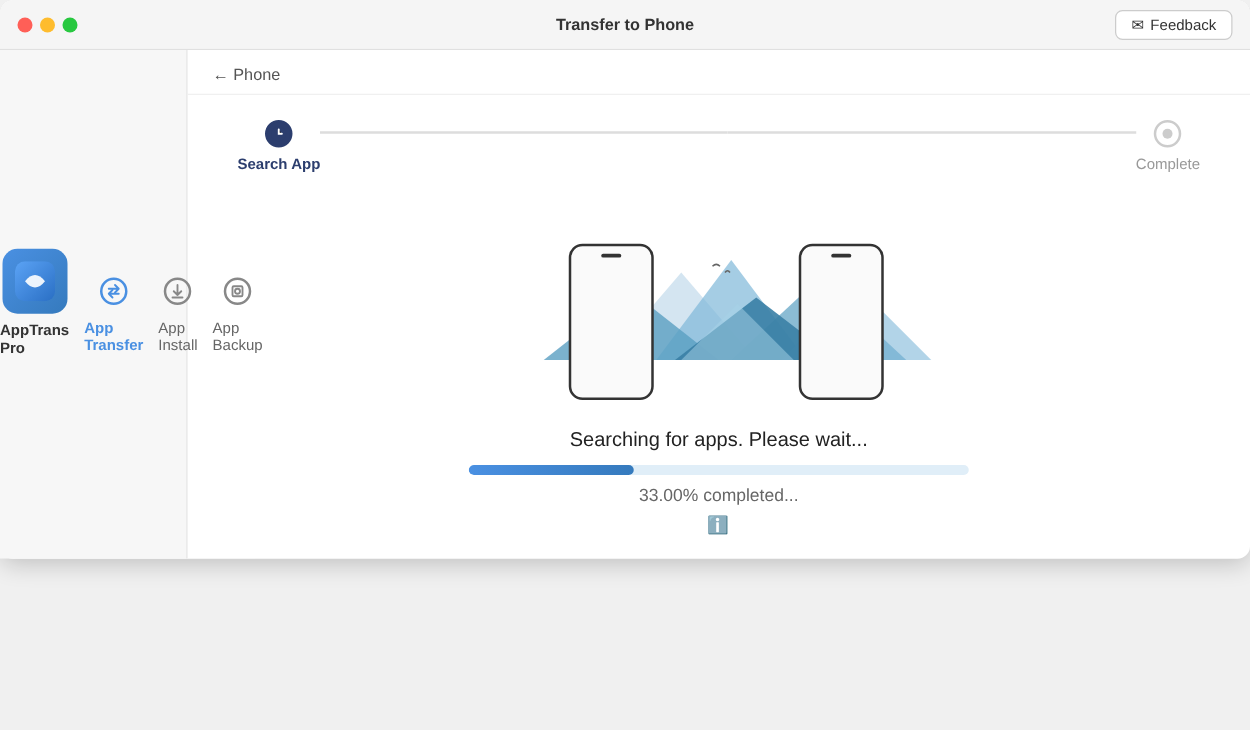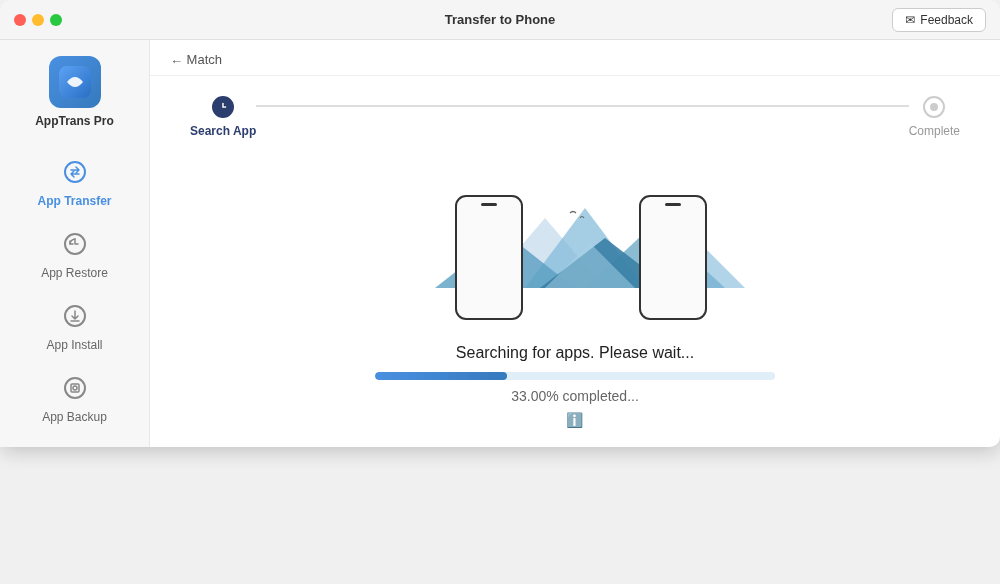--- a/index.html
+++ b/index.html
@@ -66,24 +66,24 @@
     .main {
       display: flex;
       flex: 1;
       overflow: hidden;
     }
     .sidebar {
       width: 150px;
       background: #f7f7f7;
       border-right: 1px solid #e8e8e8;
       display: flex;
-      flex-direction: column;
+      flex-direction: row;
       align-items: center;
       padding-top: 16px;
-      gap: 0;
+      gap: 12px;
     }
     .app-logo {
       display: flex;
       flex-direction: column;
       align-items: center;
       margin-bottom: 20px;
     }
     .app-icon {
       width: 52px;
       height: 52px;
@@ -281,31 +281,20 @@
         <span class="sidebar-icon">
           <svg width="24" height="24" viewBox="0 0 24 24" fill="none">
             <circle cx="12" cy="12" r="10" stroke="#4a90e2" stroke-width="2" fill="none"></circle>
             <path d="M8 10 L16 10 M13 7 L16 10 L13 13" stroke="#4a90e2" stroke-width="1.5" stroke-linecap="round" stroke-linejoin="round"></path>
             <path d="M16 14 L8 14 M11 11 L8 14 L11 17" stroke="#4a90e2" stroke-width="1.5" stroke-linecap="round" stroke-linejoin="round"></path>
           </svg>
         </span>
         <span class="sidebar-label active">App Transfer</span>
       </div>
 
-      <div class="sidebar-item">
-        <span class="sidebar-icon">
-          <svg width="24" height="24" viewBox="0 0 24 24" fill="none">
-            <circle cx="12" cy="12" r="10" stroke="#888" stroke-width="2" fill="none"></circle>
-            <path d="M12 7 L12 12 L15 12" stroke="#888" stroke-width="1.5" stroke-linecap="round" stroke-linejoin="round"></path>
-            <path d="M7 12 Q7 8 12 7" stroke="#888" stroke-width="1.5" stroke-linecap="round" fill="none"></path>
-            <path d="M7 9 L7 12 L10 12" stroke="#888" stroke-width="1.5" stroke-linecap="round" stroke-linejoin="round"></path>
-          </svg>
-        </span>
-        <span class="sidebar-label">App Restore</span>
-      </div>
 
       <div class="sidebar-item">
         <span class="sidebar-icon">
           <svg width="24" height="24" viewBox="0 0 24 24" fill="none">
             <circle cx="12" cy="12" r="10" stroke="#888" stroke-width="2" fill="none"></circle>
             <path d="M12 7 L12 15 M9 12 L12 15 L15 12" stroke="#888" stroke-width="1.5" stroke-linecap="round" stroke-linejoin="round"></path>
             <path d="M8 17 L16 17" stroke="#888" stroke-width="1.5" stroke-linecap="round"></path>
           </svg>
         </span>
         <span class="sidebar-label">App Install</span>
@@ -318,21 +307,21 @@
             <rect x="8" y="8" width="8" height="8" rx="1" stroke="#888" stroke-width="1.5" fill="none"></rect>
             <circle cx="12" cy="12" r="2" stroke="#888" stroke-width="1.5" fill="none"></circle>
           </svg>
         </span>
         <span class="sidebar-label">App Backup</span>
       </div>
     </div>
 
     <div class="content">
       <div class="content-header">
-        <span class="back-btn">← Match</span>
+        <span class="back-btn">← Phone</span>
       </div>
 
       <div class="steps-bar">
         <div class="step">
           <div class="step-circle active">
             <svg width="14" height="14" viewBox="0 0 14 14">
               <circle cx="7" cy="7" r="6" fill="#2c3e6e"></circle>
               <path d="M7 3.5 L7 7 L9.5 7" stroke="white" stroke-width="1.5" stroke-linecap="round"></path>
             </svg>
           </div>

